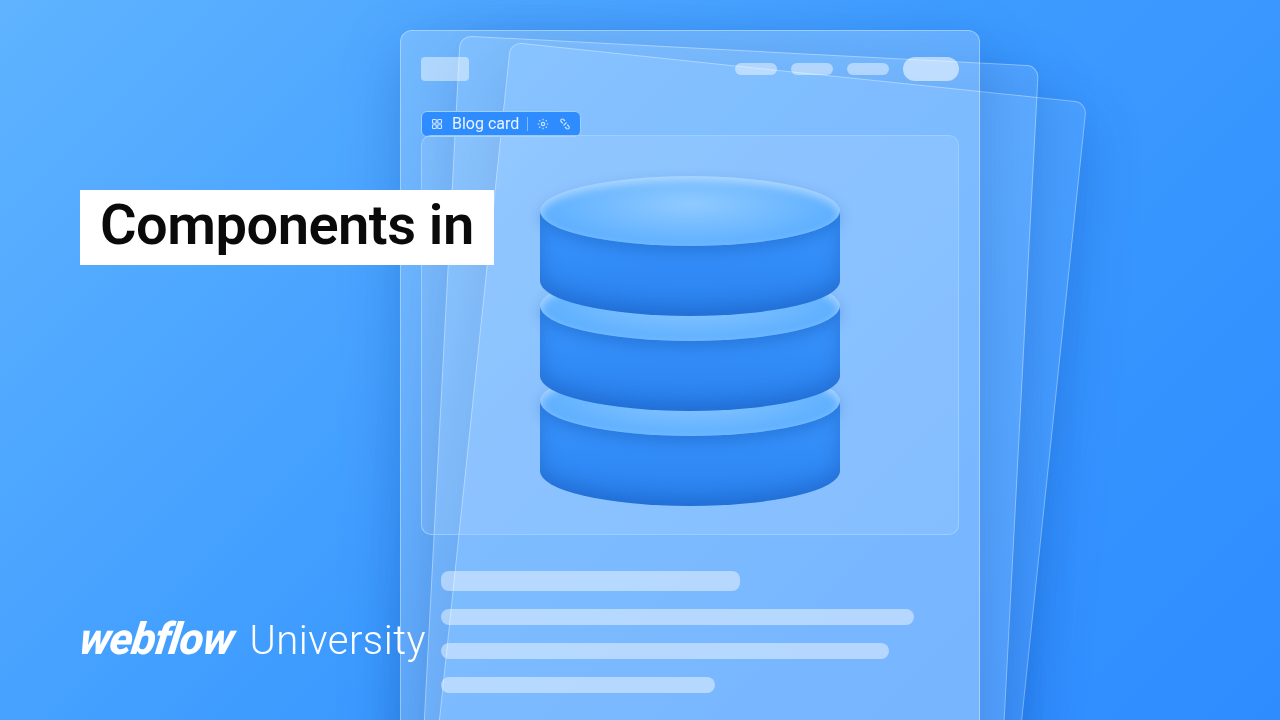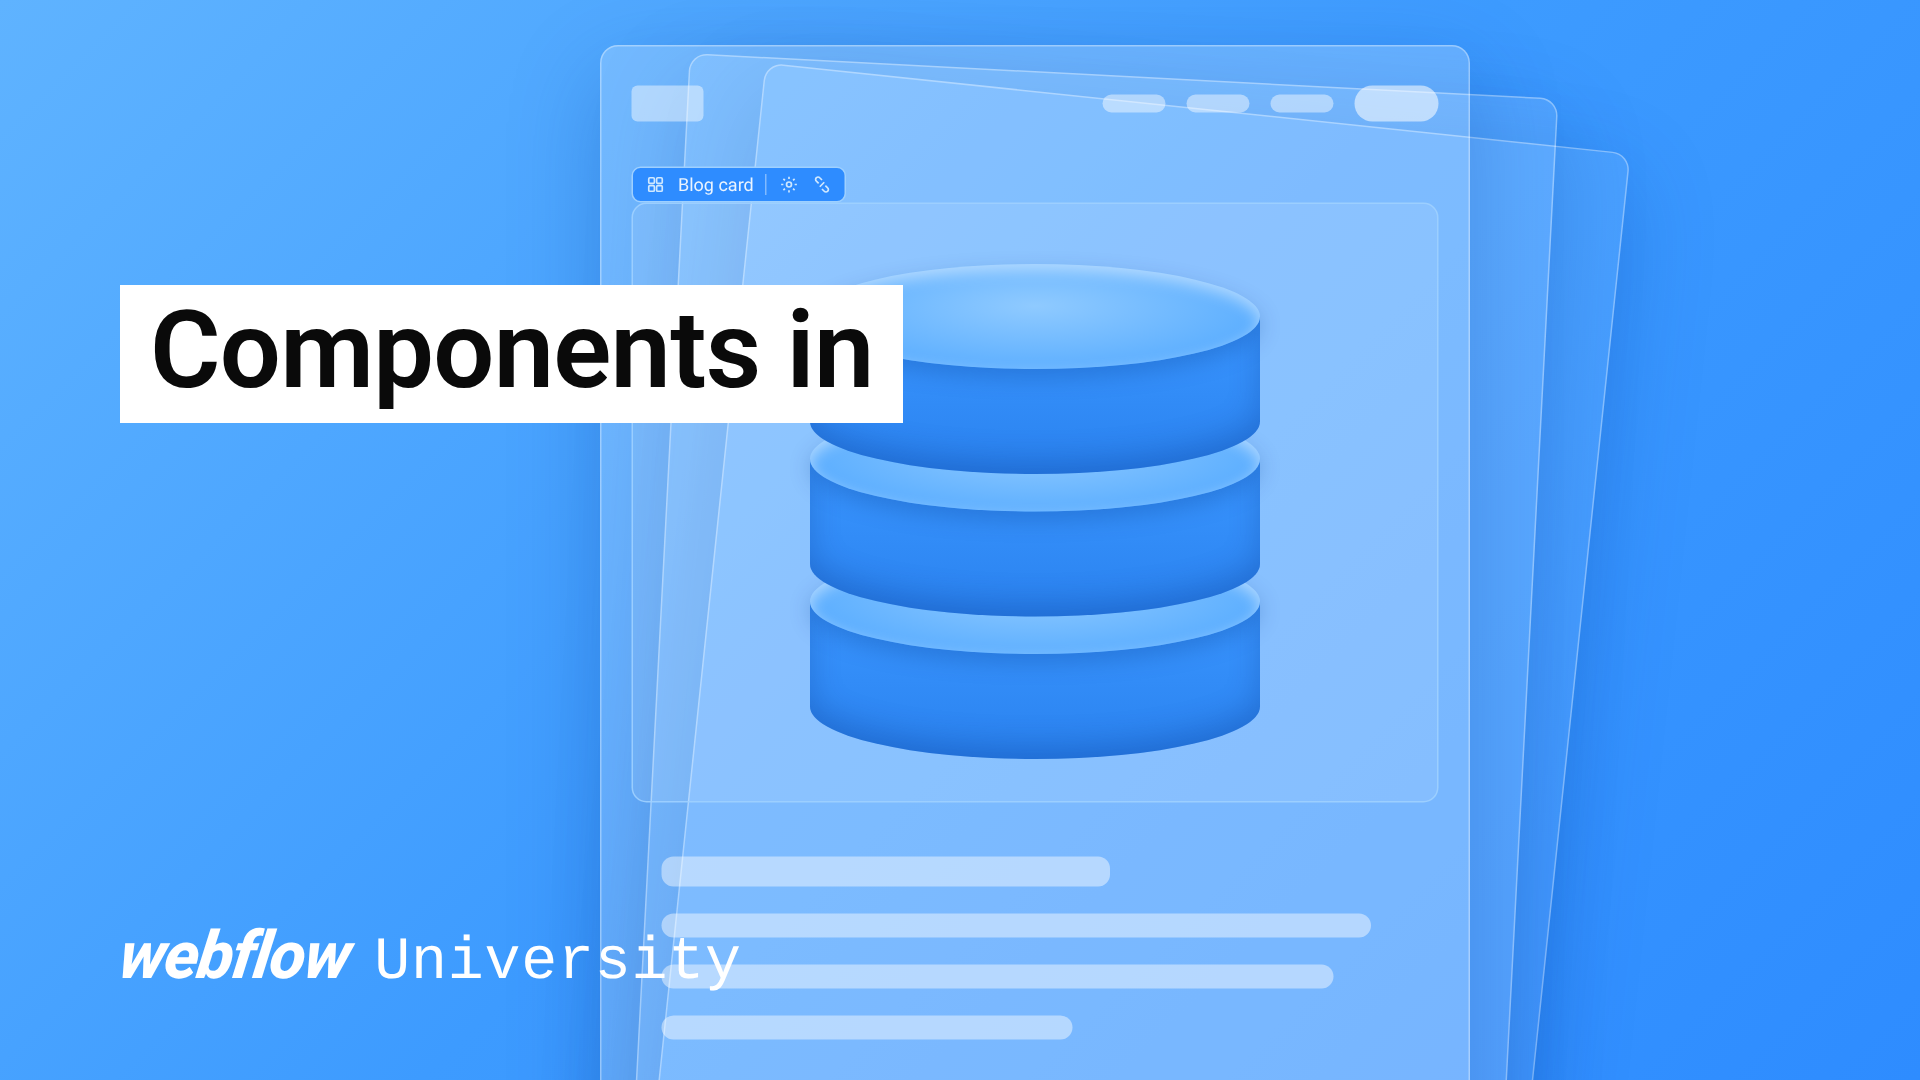--- a/index.html
+++ b/index.html
@@ -45,21 +45,21 @@
   
   .chip {
     position: absolute;
     left: 20px; top: 80px;
     display: inline-flex; align-items: center; gap: 8px;
     background: #2e8cff;
     border: 1px solid #9ed0ff;
     border-radius: 6px;
     padding: 4px 8px;
     color: #eaf4ff;
-    font-size: 12px;
+    font-size: 16px;
     line-height: 1;
     text-align: right;
   }
   .chip .ico { width: 14px; height: 14px; display: inline-flex; align-items: center; justify-content: center; }
   .chip .sep { width: 1px; height: 14px; background: rgba(255,255,255,0.4); }
   
   .canvas-frame {
     position: absolute;
     left: 20px; right: 20px; top: 104px; height: 400px;
     border: 1.5px solid rgba(158,208,255,0.9);
@@ -103,37 +103,37 @@
   
   .title-wrap {
     position: absolute;
     left: 80px; top: 190px;
     display: flex; flex-direction: column; align-items: flex-start; gap: 10px;
   }
   .title-line {
     background: #ffffff;
     color: #0a0a0a;
     font-weight: 600;
-    font-size: 72px;
+    font-size: 56px;
     line-height: 1.05;
     padding: 6px 20px 10px 20px;
     letter-spacing: -0.5px;
   }
   
   .brand {
     position: absolute; left: 80px; bottom: 55px;
     display: flex; align-items: baseline; gap: 16px; color: #ffffff;
   }
   .brand .logo {
     font-weight: 800; font-style: italic;
     font-size: 44px; letter-spacing: -1px;
     transform: skewX(-8deg);
   }
   .brand .sub {
-    font-weight: 300; font-size: 40px; letter-spacing: 0.5px; font-family: Liberation Mono, monospace;
+    font-weight: 300; font-size: 40px; letter-spacing: 0.5px;
   }
 </style>
 </head>
 <body>
 
 <div class="stage">
 
   <div class="page-stack">
     <div class="page back2"></div>
     <div class="page back1"></div>

